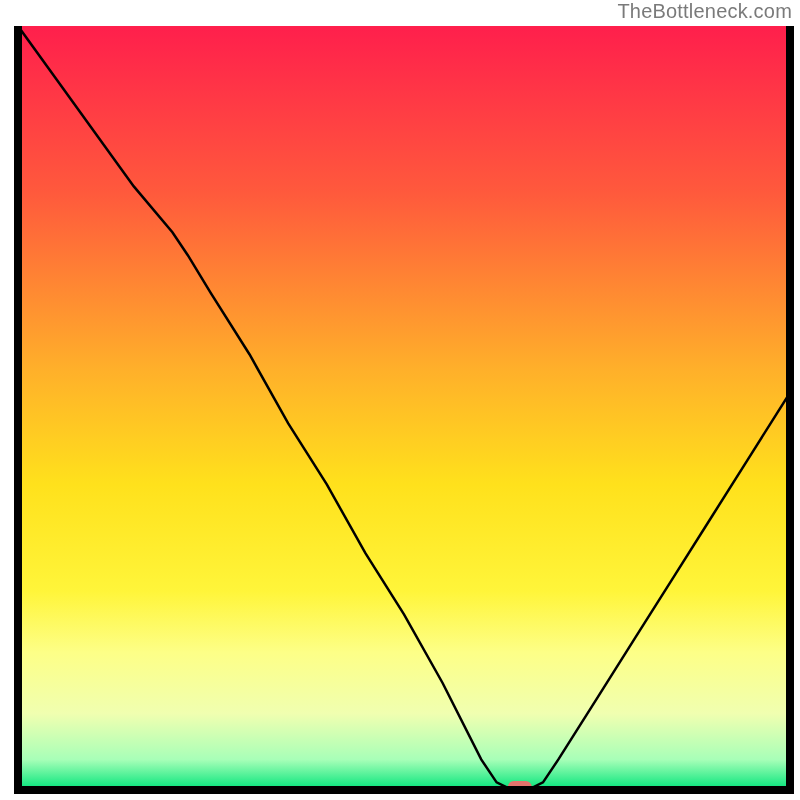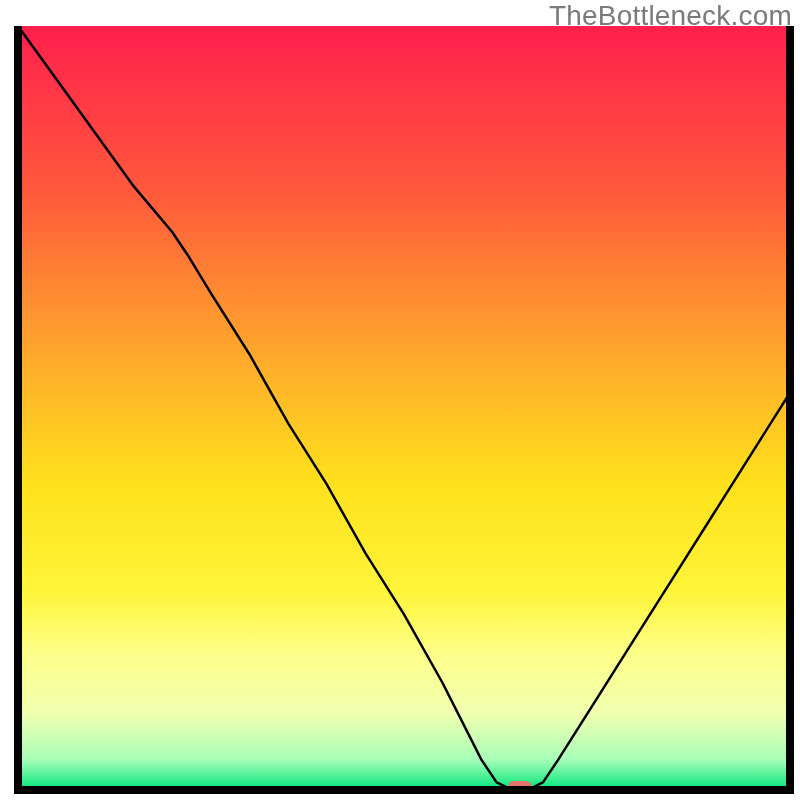--- a/index.html
+++ b/index.html
@@ -18,21 +18,21 @@
   svg.chart {
     display: block;
     width: 800px;
     height: 800px;
   }
   .watermark {
     position: absolute;
     top: 0;
     right: 8px;
     font-family: Arial, Helvetica, sans-serif;
-    font-size: 28px;
+    font-size: 20px;
     font-weight: 500;
     color: #7a7a7a;
     letter-spacing: 0.2px;
     user-select: none;
   }
 </style>
 </head>
 <body>
 
 <div class="chart-wrap">

